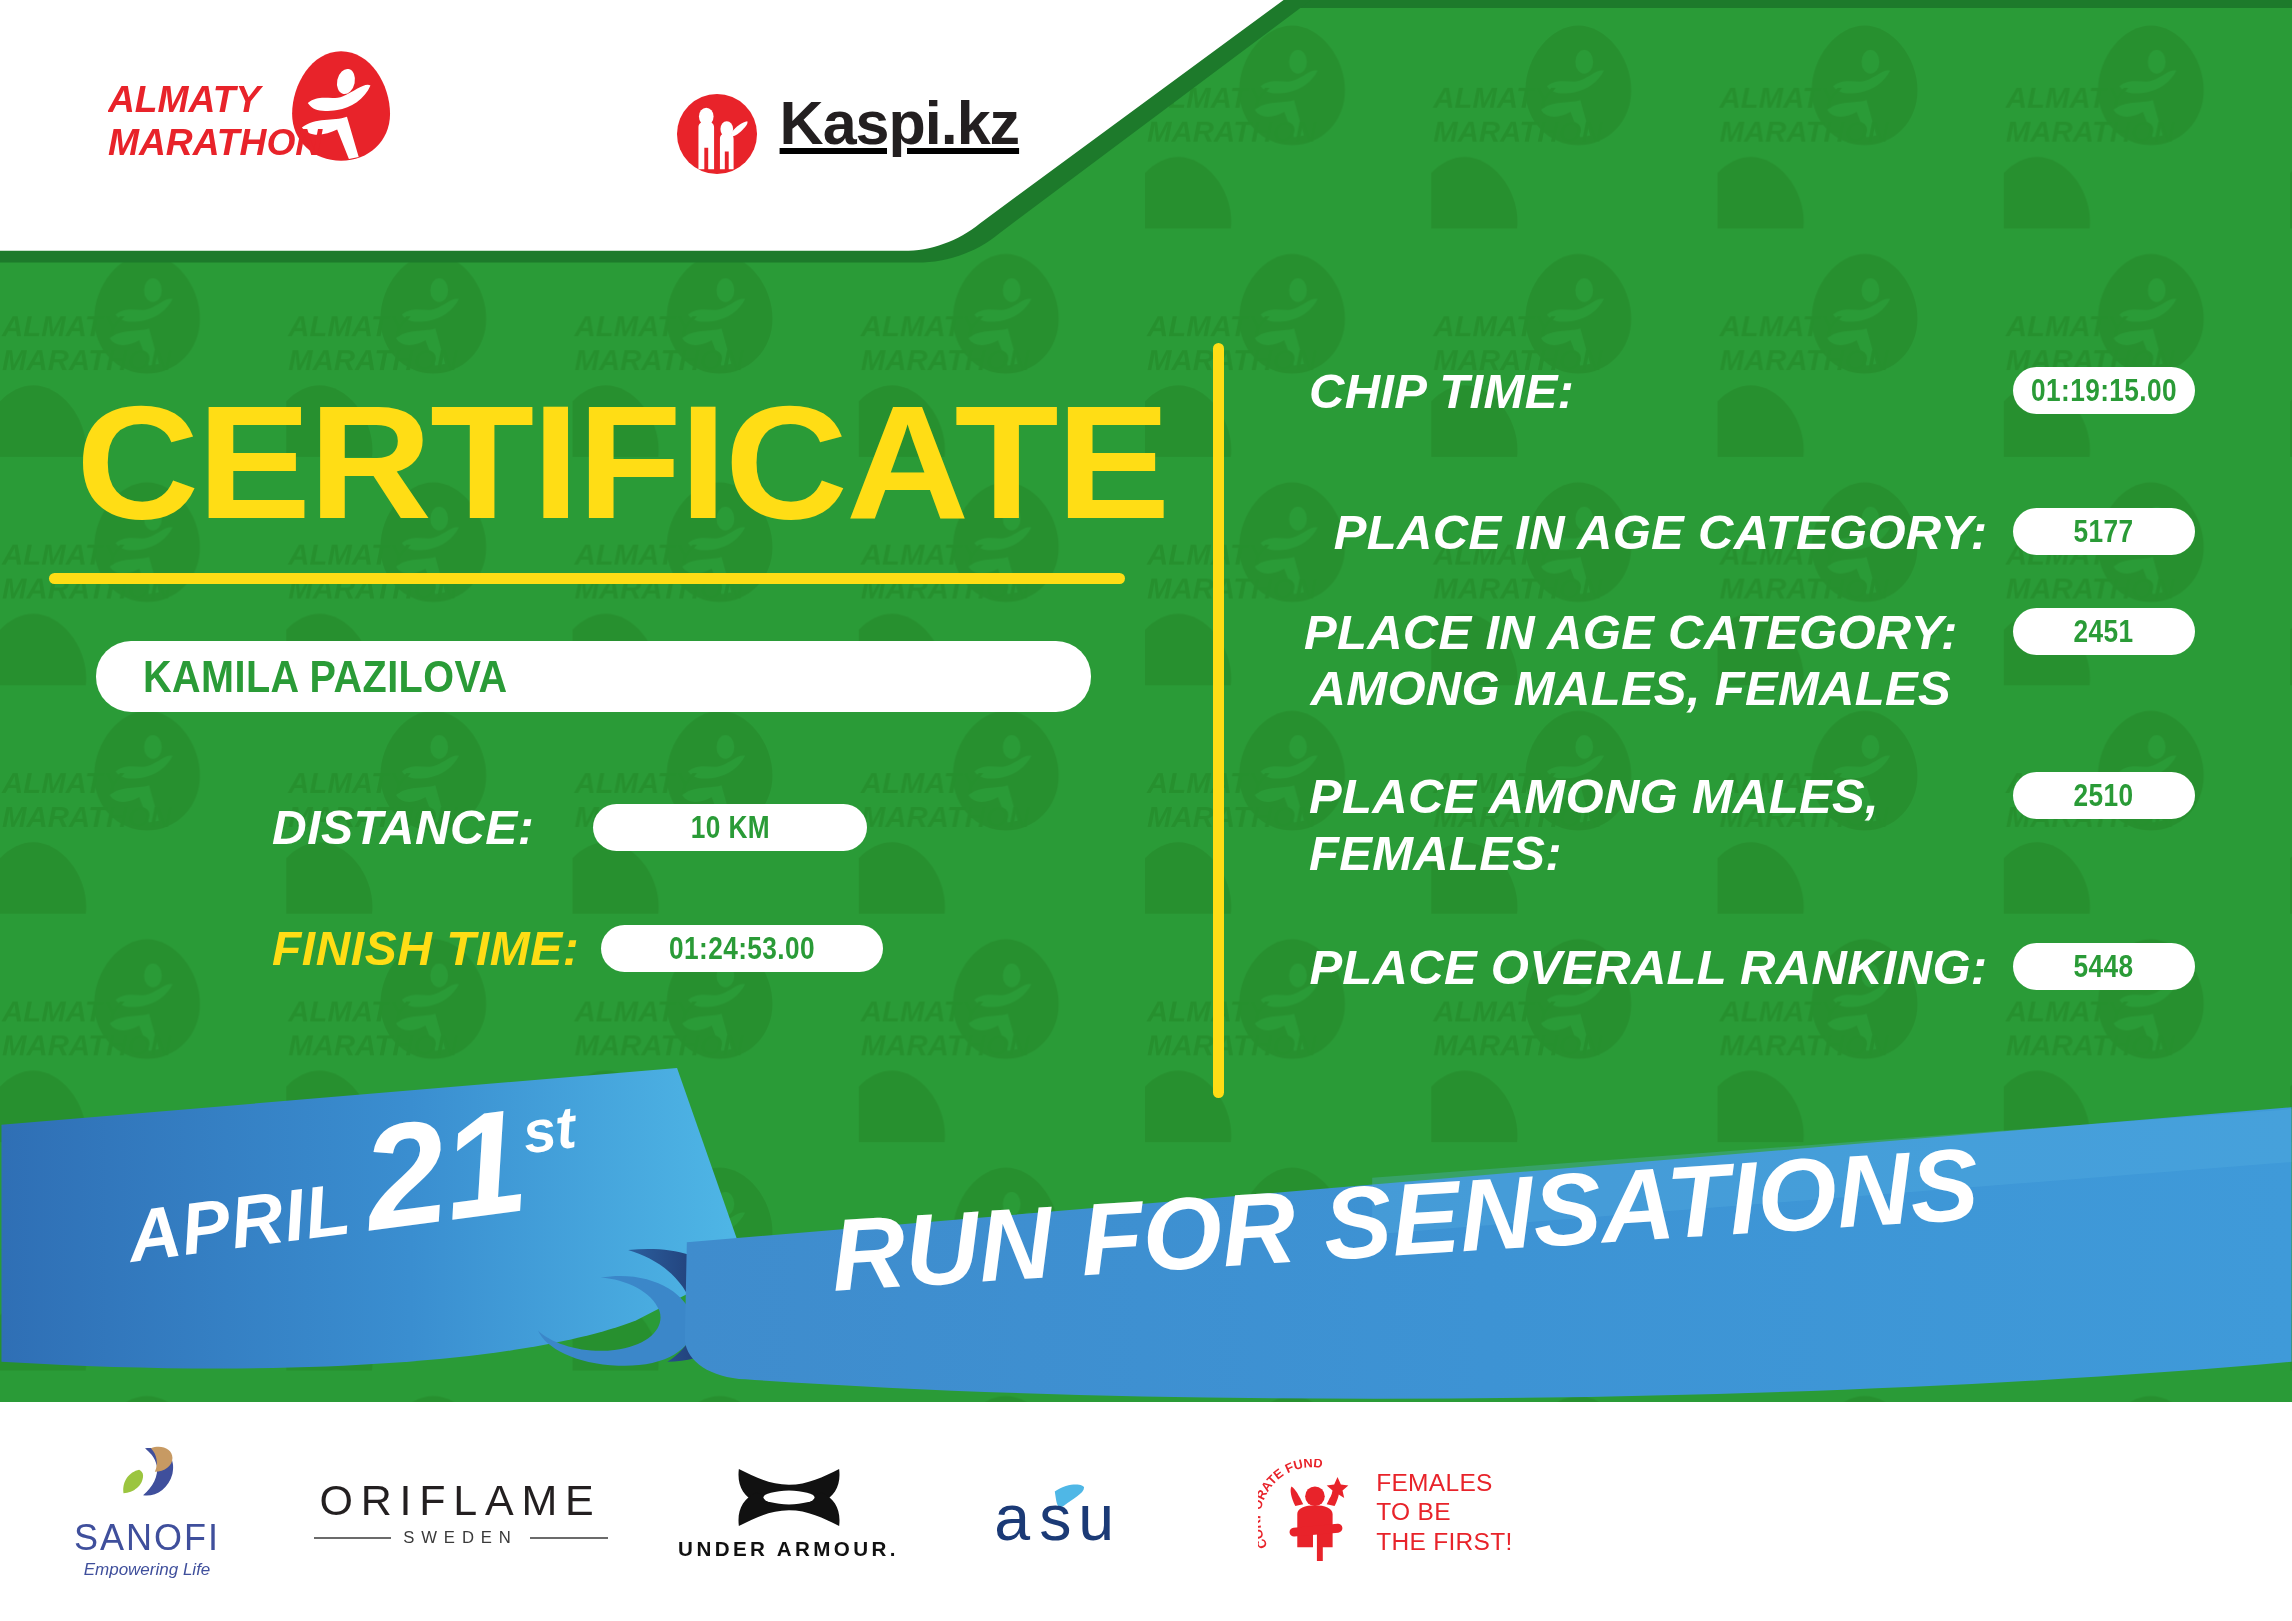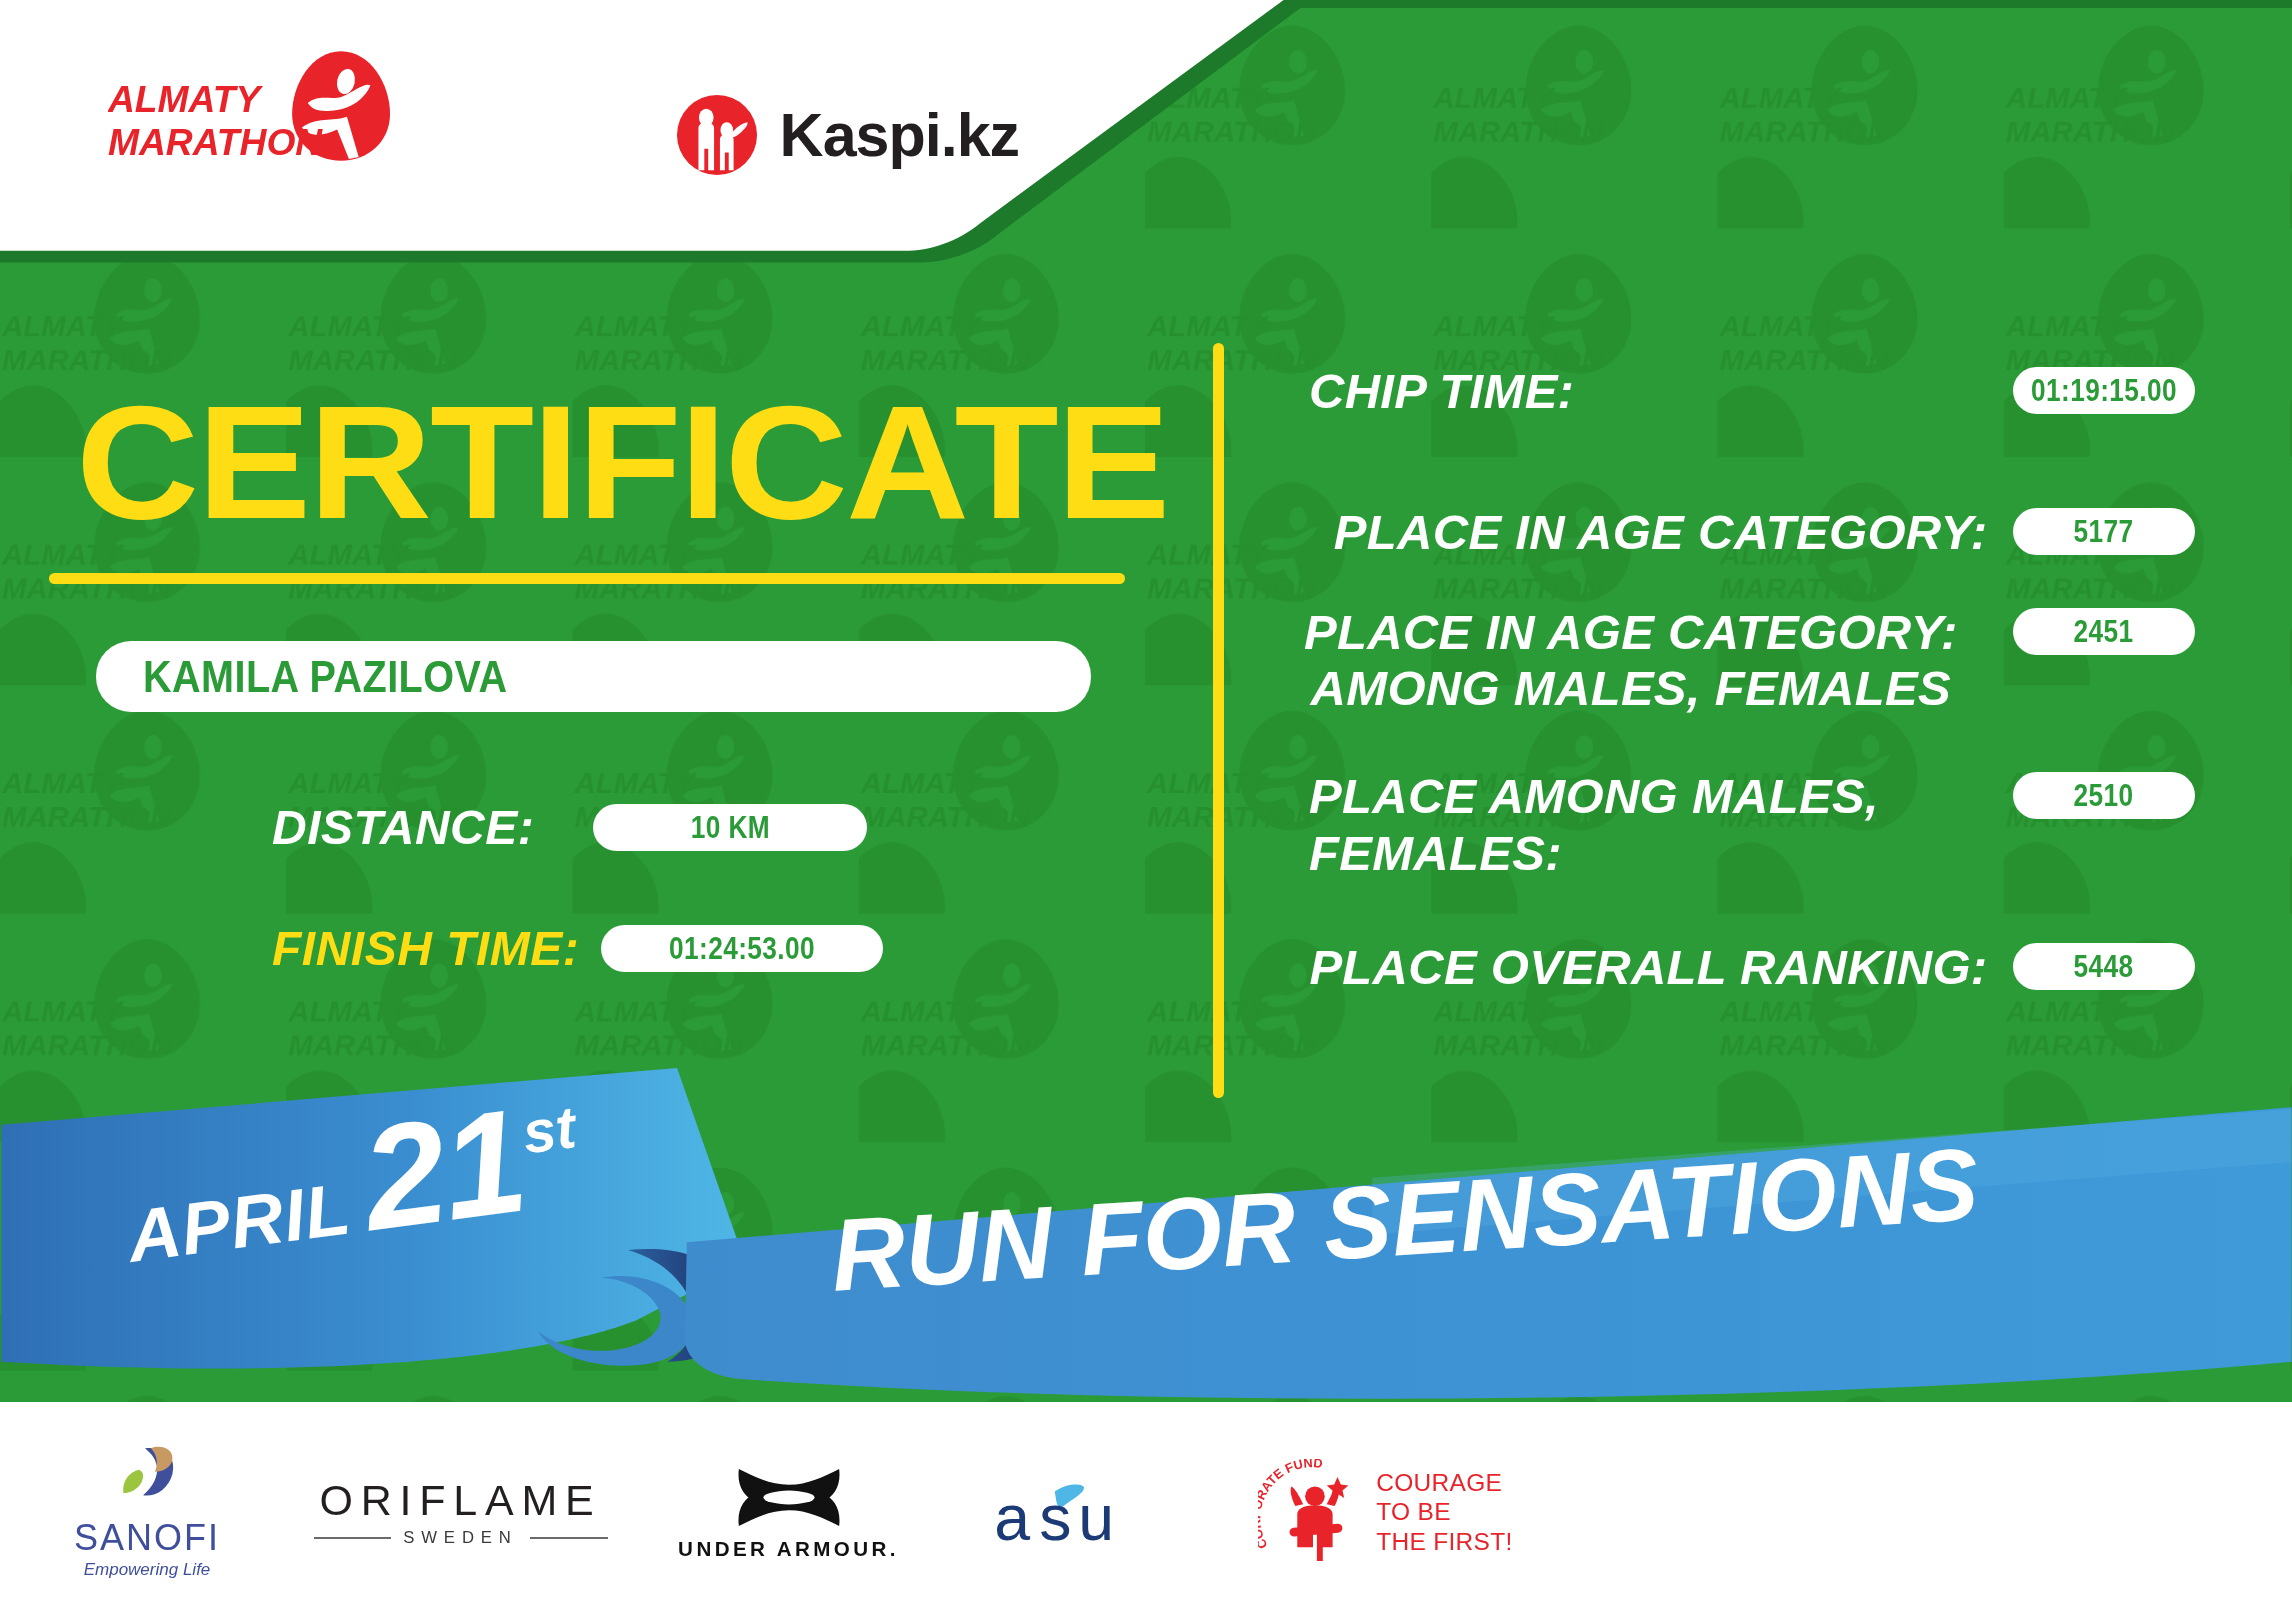--- a/index.html
+++ b/index.html
@@ -35,21 +35,21 @@
   .hdr-wrap{
     position:absolute; left:0; top:0; width:1313px; height:294px; z-index:5;
   }
   .hdr-wrap svg{ display:block; }
 
   .logo-almaty{
     position:absolute; left:108px; top:47px; width:284px; height:118px; z-index:7;
   }
   .logo-kaspi{
     position:absolute; left:676px; top:93px; height:84px; z-index:7;
-    display:flex; align-items:center; gap:21.6px;
+    display:flex; gap:21.6px;text-decoration:underline;
   }
   .kaspi-txt{
     font-family:"Liberation Sans", sans-serif;
     font-size:61px; font-weight:bold; color:#231f20; letter-spacing:-1px;
     line-height:1;
   }
 
   
   .cert-title{
     position:absolute; left:76px; top:382px; z-index:6;
@@ -418,21 +418,21 @@
           <g fill="#e8232a">
             <circle cx="58" cy="38" r="10"></circle>
             <path d="M40 56 C40 50 48 47 58 47 C68 47 76 50 76 56 L76 90 L66 90 L66 104 L60 104 L60 72 L56 72 L56 90 L40 90 Z"></path>
             <path d="M38 48 C34 40 32 32 34 28 C38 30 42 38 46 46 Z"></path>
             <path d="M78 48 C82 40 84 32 82 28 C78 30 74 38 70 46 Z"></path>
             <path d="M86 18 l4 9 9 1 -7 6 2 9 -8 -5 -8 5 2 -9 -7 -6 9 -1 Z" transform="translate(-4,-2) scale(0.85) translate(14,6)"></path>
             <rect x="32" y="68" width="54" height="9" rx="4.5" transform="rotate(-5 59 72)"></rect>
           </g>
         </svg>
         <div>
-          <div class="cf-txt">COURAGE</div>
+          <div class="cf-txt">FEMALES</div>
           <div class="cf-txt">TO BE</div>
           <div class="cf-txt">THE FIRST!</div>
         </div>
       </div>
     </div>
 
   </div>
 
 </div>
 

